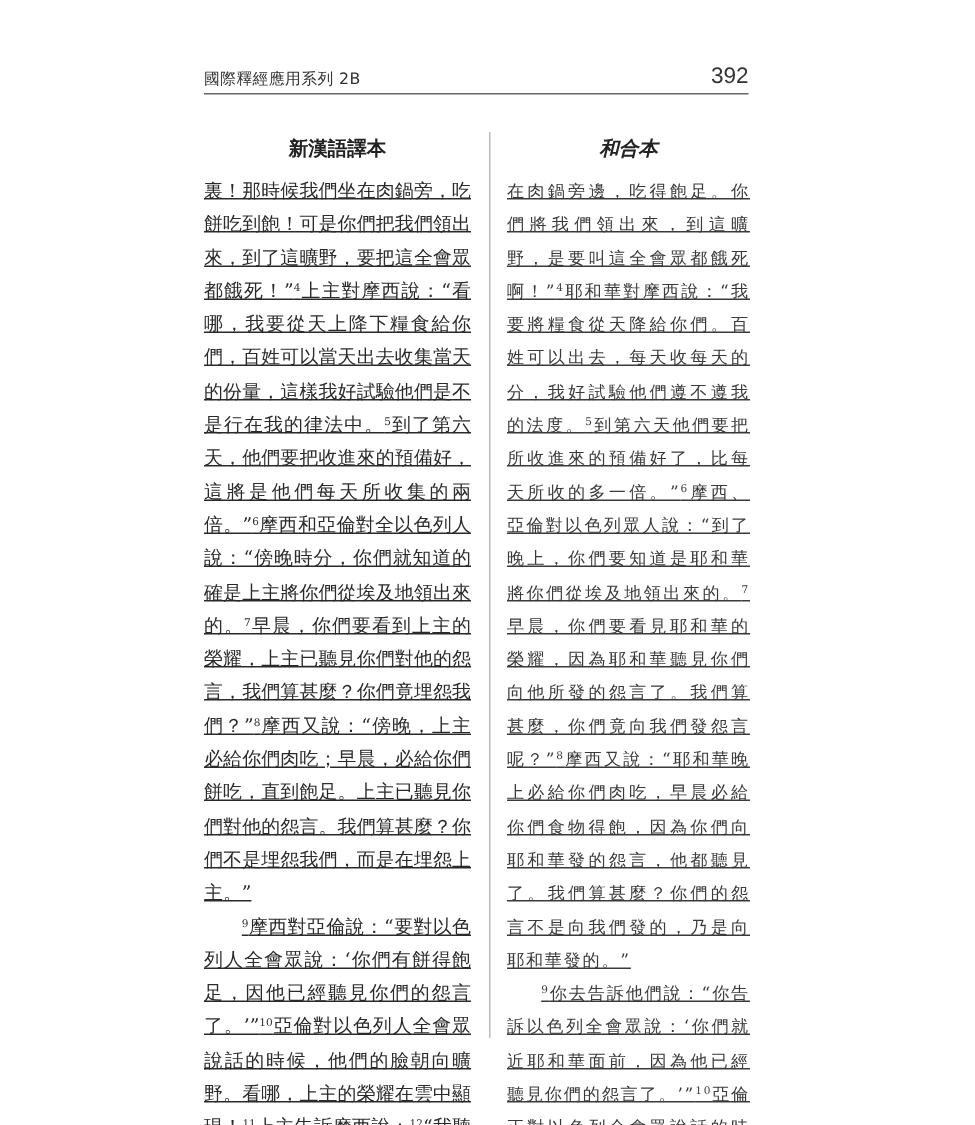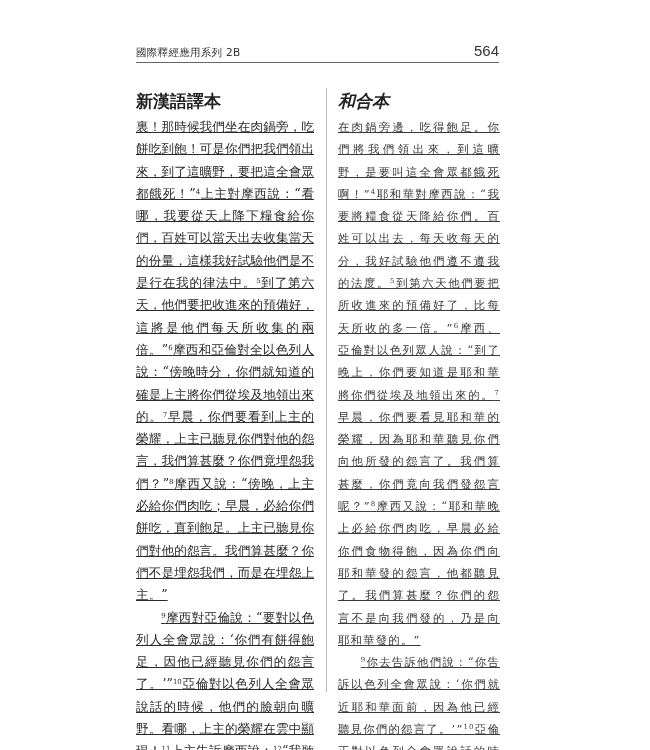--- a/index.html
+++ b/index.html
@@ -5,35 +5,35 @@
   html, body { margin: 0; padding: 0; background: #ffffff; }
   body { width: 650px; height: 750px; position: relative; overflow: hidden;
          font-family: "DejaVu Serif", "Liberation Serif", serif; color: #222; }
   .running-head { position: absolute; left: 136px; top: 44px; width: 363px; height: 18px;
                   border-bottom: 1px solid #666; }
   .series { position: absolute; left: 0; top: 2px; font-family: "DejaVu Sans", sans-serif;
             font-size: 10.5px; color: #333; letter-spacing: 0.3px; }
   .page-no { position: absolute; right: 0; top: -2px; font-family: "Liberation Sans", sans-serif;
              font-size: 15px; color: #333; }
   .col-title { position: absolute; top: 90px; font-family: "DejaVu Sans", sans-serif;
-               font-weight: bold; font-size: 17px; color: #222; text-align: left; }
+               font-weight: bold; font-size: 13px; color: #222; text-align: center; }
   .divider { position: absolute; left: 326px; top: 88px; width: 1px; height: 604px; background: #bbb; }
   .col { position: absolute; top: 116px; font-size: 12.6px; line-height: 22.3px; text-align: justify; }
   .col.left { left: 136px; width: 178px; color: #2a2a2a; }
   .col.right { left: 338px; width: 162px; color: #3a3a3a; font-size: 11.4px; letter-spacing: 1.2px; }
   .col p { margin: 0; text-decoration: underline; }
   .col p.indent { text-indent: 2em; }
   sup { font-size: 7px; vertical-align: 4px; line-height: 0; }
 </style>
 </head>
 <body>
 
 <div class="running-head">
   <span class="series">國際釋經應用系列 2B</span>
-  <span class="page-no">564</span>
+  <span class="page-no">392</span>
 </div>
 
 <div class="col-title" style="left:136px;width:178px;">新漢語譯本</div>
 <div class="col-title" style="left:338px;width:162px;font-style:italic;">和合本</div>
 
 <div class="divider"></div>
 
 <div class="col left">
   <p><span>裏！那時候我們坐在肉鍋旁，吃餅吃到飽！可是你們把我們領出來，到了這曠野，要把這全會眾都餓死！”</span><sup>4</sup><span>上主對摩西說：“看哪，我要從天上降下糧食給你們，百姓可以當天出去收集當天的份量，這樣我好試驗他們是不是行在我的律法中。</span><sup>5</sup><span>到了第六天，他們要把收進來的預備好，這將是他們每天所收集的兩倍。”</span><sup>6</sup><span>摩西和亞倫對全以色列人說：“傍晚時分，你們就知道的確是上主將你們從埃及地領出來的。</span><sup>7</sup><span>早晨，你們要看到上主的榮耀，上主已聽見你們對他的怨言，我們算甚麼？你們竟埋怨我們？”</span><sup>8</sup><span>摩西又說：“傍晚，上主必給你們肉吃；早晨，必給你們餅吃，直到飽足。上主已聽見你們對他的怨言。我們算甚麼？你們不是埋怨我們，而是在埋怨上主。”</span></p>
   <p class="indent"><sup>9</sup><span>摩西對亞倫說：“要對以色列人全會眾說：‘你們有餅得飽足，因他已經聽見你們的怨言了。’”</span><sup>10</sup><span>亞倫對以色列人全會眾說話的時候，他們的臉朝向曠野。看哪，上主的榮耀在雲中顯現！</span><sup>11</sup><span>上主告訴摩西說：</span><sup>12</sup><span>“我聽見了以色列人的怨言，你去告訴他們說：‘傍晚時分，你們有肉可吃；早晨，你們有餅得飽足。你們這就知道我是上主你們的神。’”</span></p>

